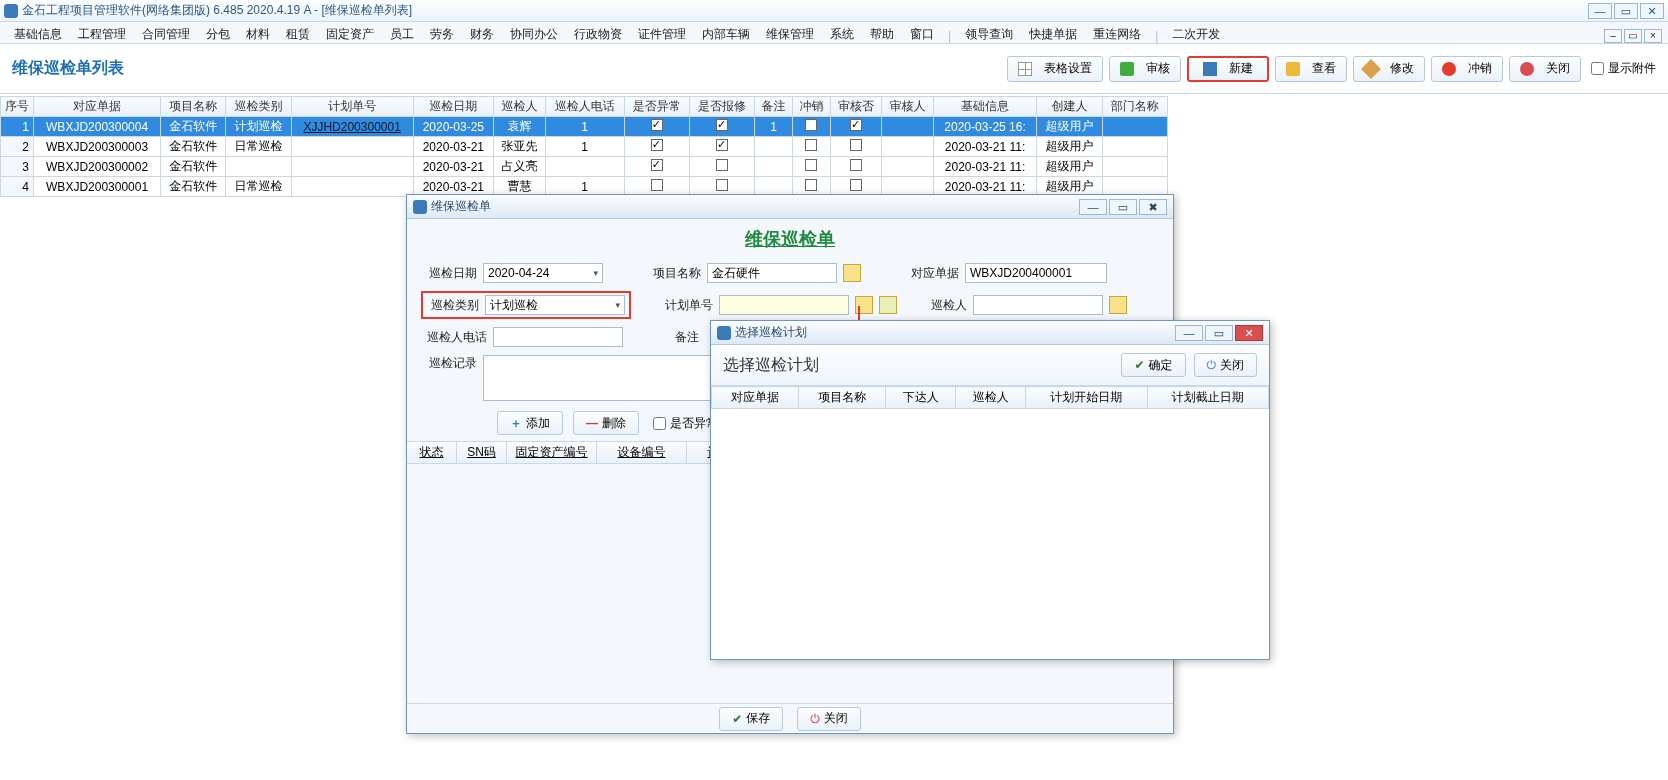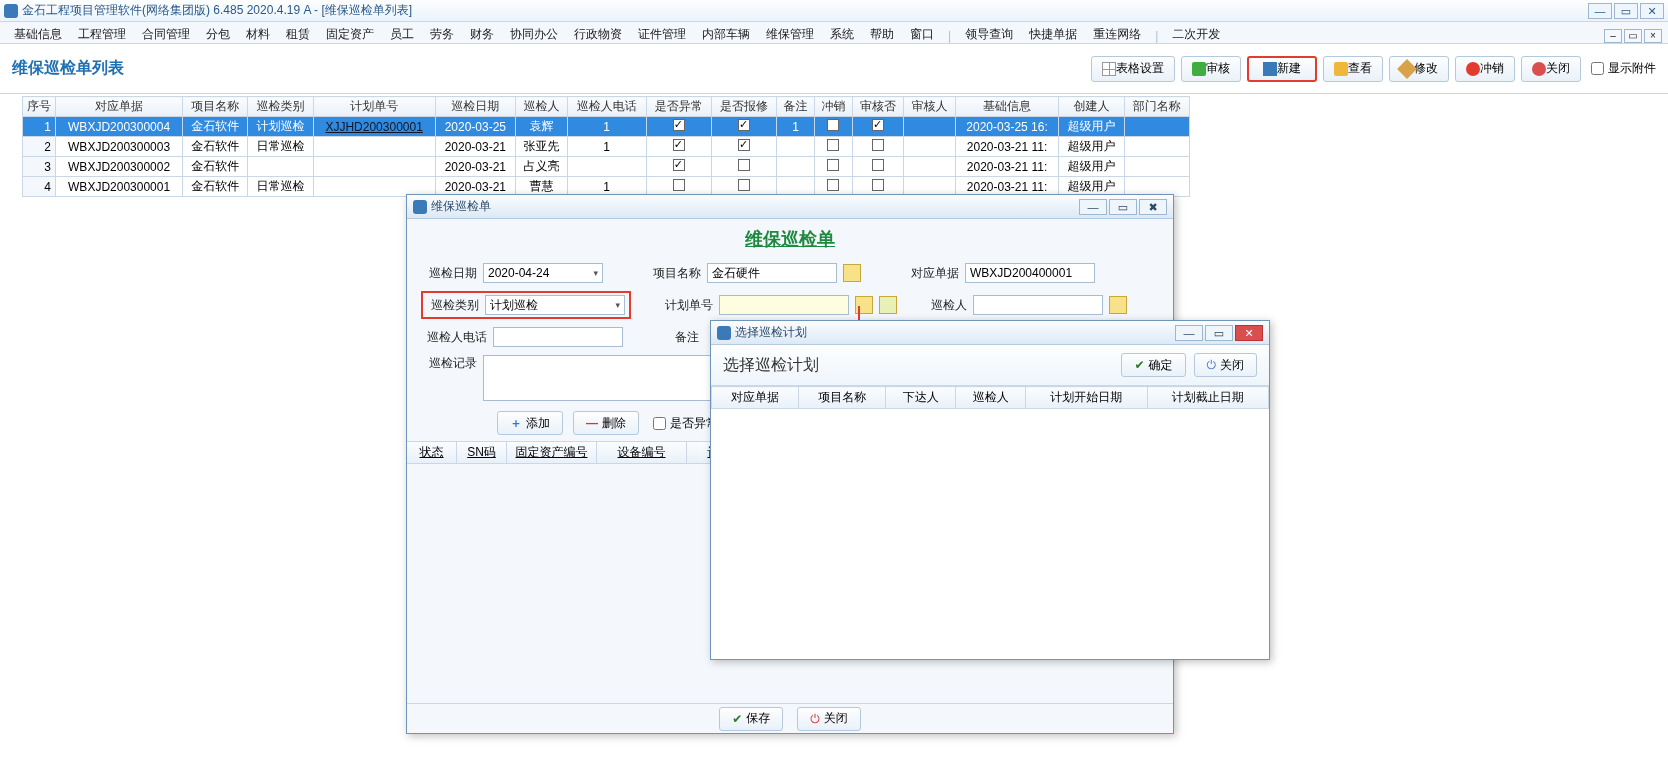--- a/index.html
+++ b/index.html
@@ -15,37 +15,37 @@
 .menubar { height:22px; background:#f4f8fc; border-bottom:1px solid #c9d7e6; display:flex; align-items:flex-end; padding:0 6px; color:#1a1a1a; }
 .menubar .mitem { padding:0 8px; cursor:default; }
 .menubar .mdiv { margin:0 6px; color:#aac0d8; }
 .menubar .wbtns { margin-left:auto; display:flex; gap:2px; }
 .menubar .wbtns span { width:18px; height:14px; border:1px solid #9db7d1; text-align:center; line-height:12px; font-size:10px; }
 
 
 .pagehead { height:50px; border-bottom:1px solid #c9d7e6; display:flex; align-items:center; padding:0 12px; }
 .pagehead h1 { font-size:16px; font-weight:bold; color:#1f6fb3; }
 .pagehead .tools { margin-left:auto; display:flex; align-items:center; gap:6px; }
-.tbtn { height:26px; padding:0 10px; border:1px solid #b5c9dc; background:linear-gradient(#fdfefe,#e9f1f9); border-radius:3px; display:inline-flex; align-items:center; gap:0; cursor:default; }
+.tbtn { height:26px; padding:0 10px; border:1px solid #b5c9dc; background:linear-gradient(#fdfefe,#e9f1f9); border-radius:3px; display:inline-flex; align-items:center; gap:12px; cursor:default; }
 .tbtn.hl { border:2px solid #e43b2f; padding:0 14px; }
 .ticon { width:14px; height:14px; display:inline-block; }
 .ic-green { background:#3fae3f; border-radius:2px; }
 .ic-blue { background:#3a7ab8; }
 .ic-yellow { background:#f0b83a; border-radius:2px; }
 .ic-pencil { background:#d9a24a; transform:rotate(45deg); }
 .ic-red { background:#e43b2f; border-radius:50%; }
 .ic-off { background:#d94e4e; border-radius:50%; }
 .ic-grid { background:#fff; border:1px solid #999; position:relative; }
 .ic-grid::before,.ic-grid::after{content:"";position:absolute;background:#999;}
 .ic-grid::before{left:0;right:0;top:50%;height:1px;}
 .ic-grid::after{top:0;bottom:0;left:50%;width:1px;}
 .chkwrap { display:inline-flex; align-items:center; gap:4px; margin-left:4px; }
 
 
-.grid { border-collapse:collapse; width:1168px; margin-top:2px;margin-left:22px; }
+.grid { border-collapse:collapse; width:1168px; margin-top:2px; }
 .grid th, .grid td { border:1px solid #c9d7e6; padding:1px 4px; text-align:center; height:17px; font-size:12px; white-space:nowrap; }
 .grid th { background:linear-gradient(#fbfdff,#e8f0f8); color:#333; font-weight:normal; }
 .grid .idx { text-align:right; width:28px; background:#f4f8fc; }
 .grid tr.sel td { background:#2f8ae0; color:#fff; }
 .grid a { color:#1054c9; text-decoration:underline; }
 .grid tr.sel a { color:#0f172a; }
 .cb { width:12px; height:12px; border:1px solid #666; display:inline-block; background:#fff; position:relative; }
 .cb.on::after { content:"✓"; position:absolute; left:0; top:-2px; font-size:11px; color:#000; }
 tr.sel .cb.on::after { color:#000; }
 
@@ -290,21 +290,21 @@
     <span class="fsel" style="width:120px">
         <span>2020-04-24</span>
         <span class="arrow">▾</span>
       </span>
     <span style="width:30px"></span>
     <span class="flabel">项目名称</span>
     <input class="finput" style="width: 130px;" value="金石硬件">
     <span class="minibtn"></span>
     <span style="width:30px"></span>
     <span class="flabel">对应单据</span>
-    <input class="finput" style="width: 130px;" value="WBXJD200400001">
+    <input class="finput" style="width: 142px;" value="WBXJD200400001">
   </div>
 
   <div class="frow">
     <span class="redbox">
       <span class="flabel" style="width:52px">巡检类别</span>
       <span class="fsel" style="width:140px">
           <span>计划巡检</span>
           <span class="arrow">▾</span>
         </span>
     </span>

